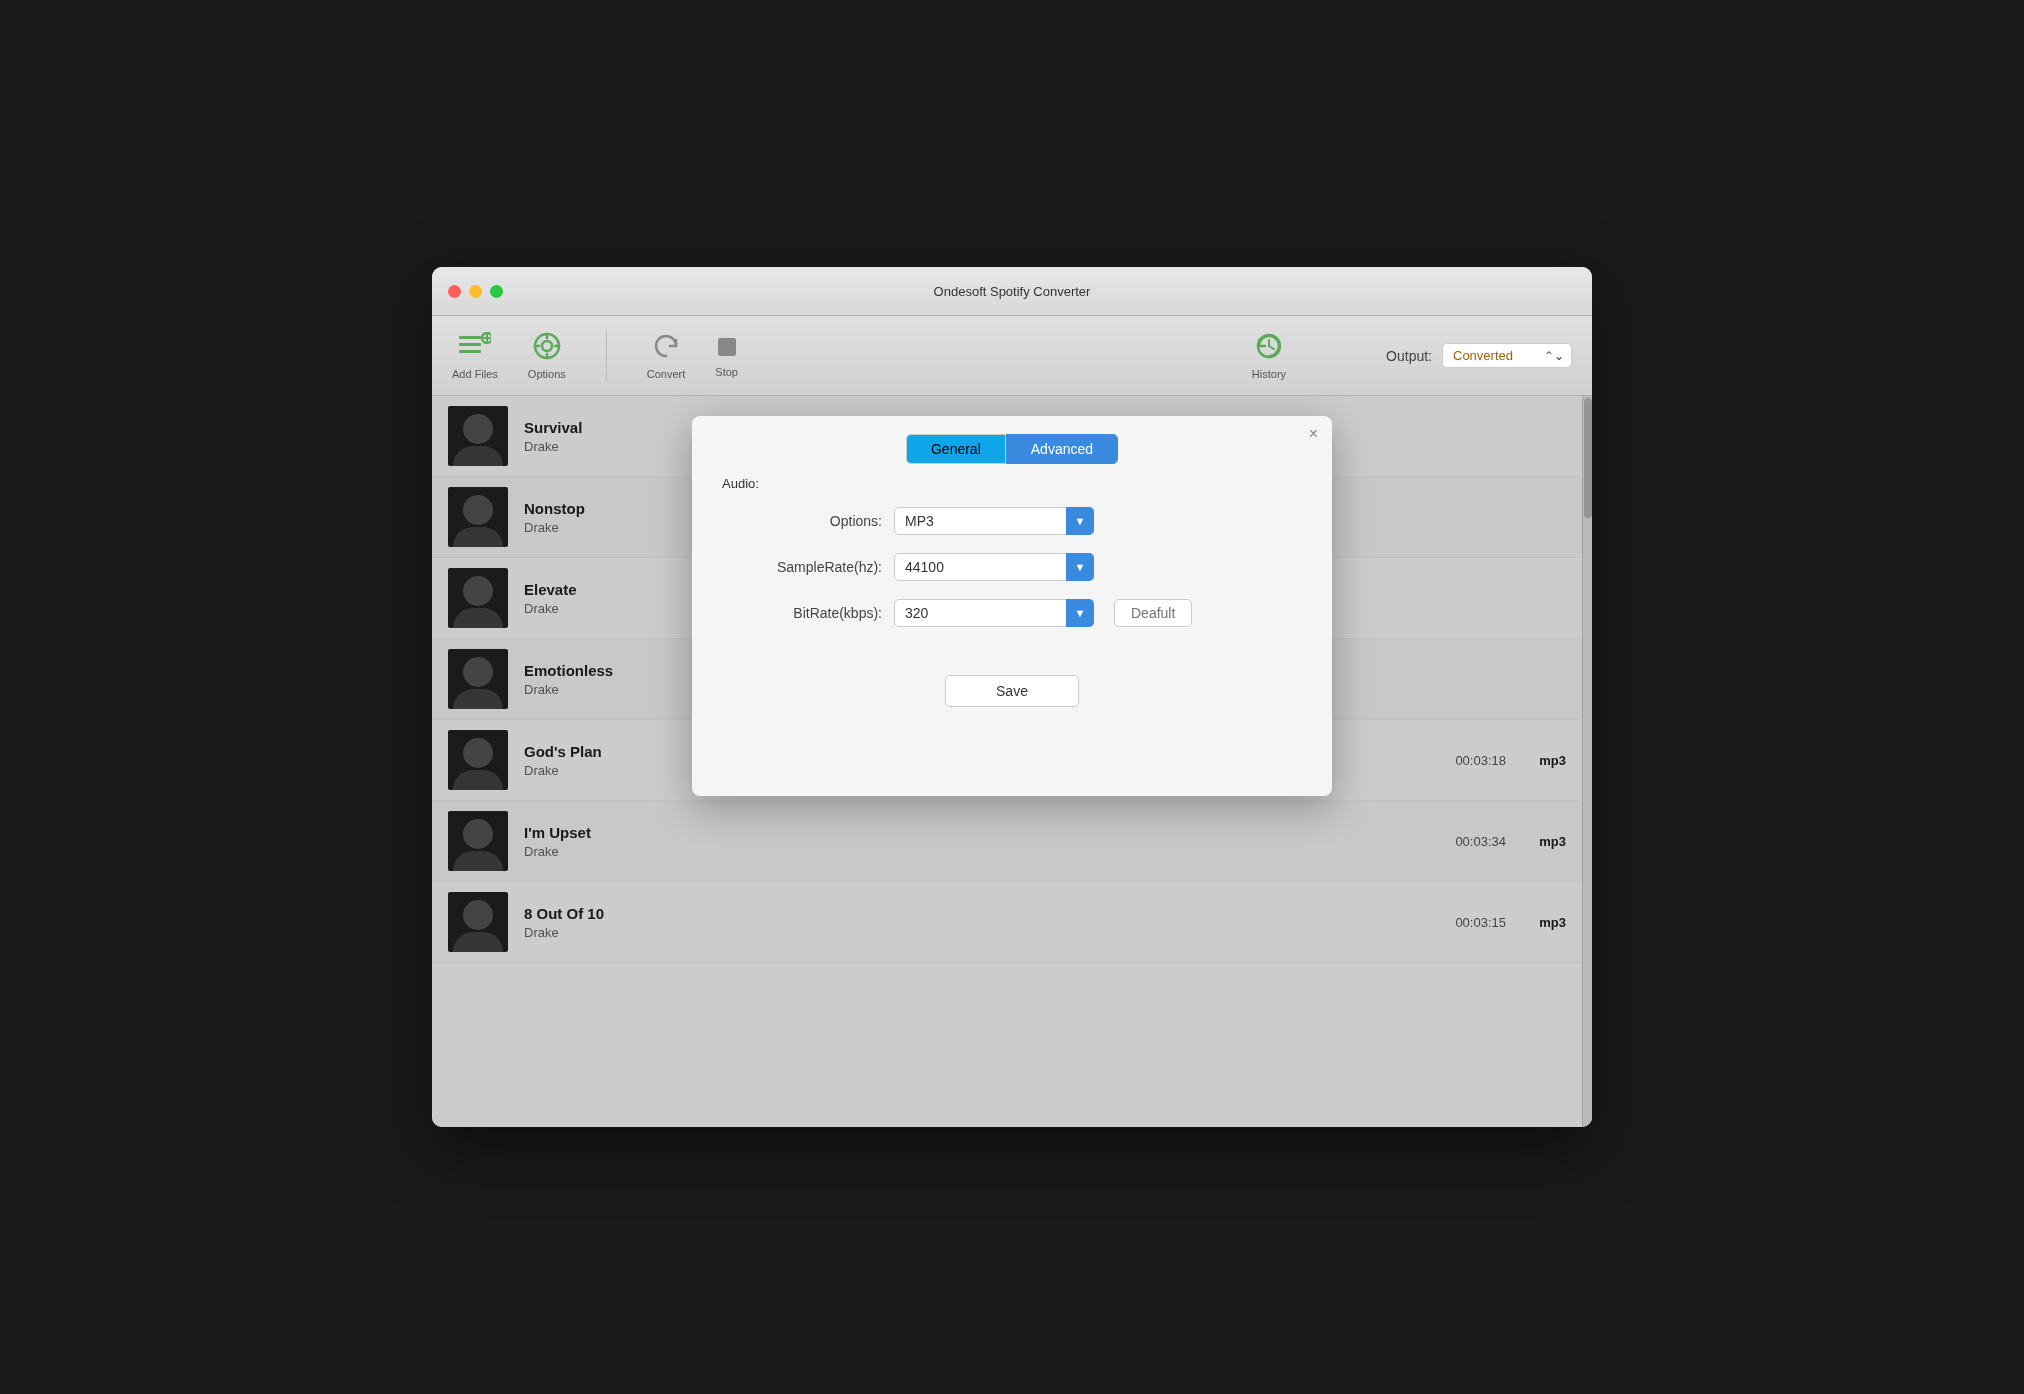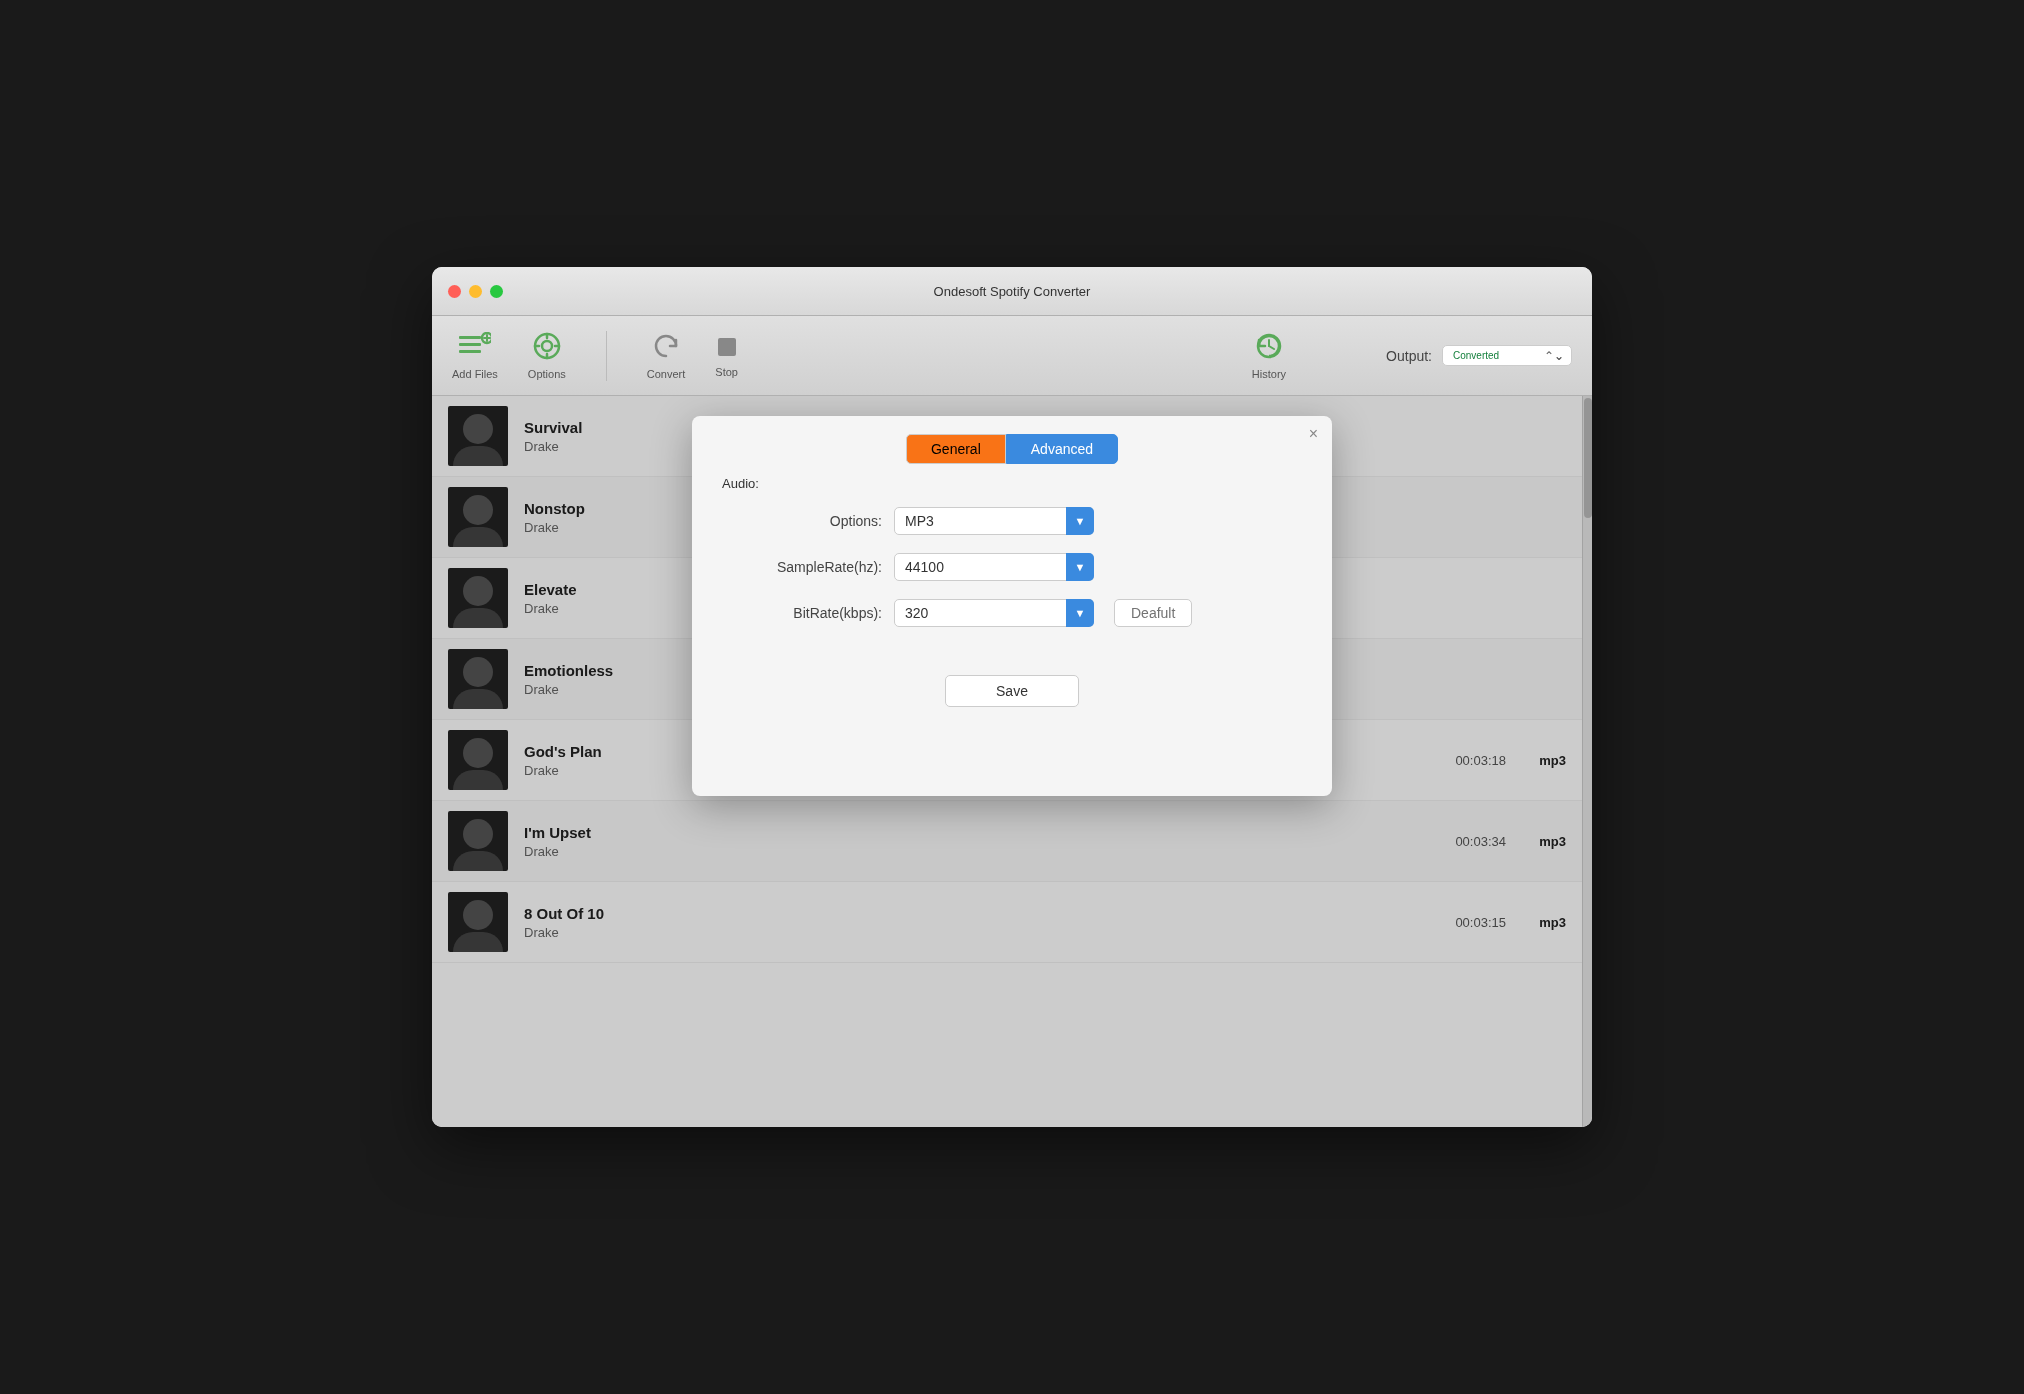--- a/index.html
+++ b/index.html
@@ -93,22 +93,22 @@
     }
     .output-label {
       font-size: 14px;
       color: #444;
     }
     .output-select {
       background: white;
       border: 1px solid #ccc;
       border-radius: 5px;
       padding: 4px 24px 4px 10px;
-      font-size: 10px;
-      color: #15803d;
+      font-size: 13px;
+      color: #a16207;
       appearance: none;
       cursor: pointer;
       position: relative;
       min-width: 130px;
     }
     .output-select-wrapper {
       position: relative;
       display: inline-block;
     }
     .output-select-wrapper::after {
@@ -216,21 +216,21 @@
       display: flex;
       justify-content: center;
       padding: 18px 0 12px;
       gap: 0;
     }
     .modal-tab {
       padding: 6px 24px;
       font-size: 14px;
       cursor: pointer;
       border: 1px solid #ccc;
-      background: #f97316;
+      background: #0ea5e9;
     }
     .modal-tab:first-child {
       border-radius: 5px 0 0 5px;
     }
     .modal-tab:last-child {
       border-radius: 0 5px 5px 0;
       background: #3a8adf;
       color: white;
       border-color: #3a8adf;
     }

